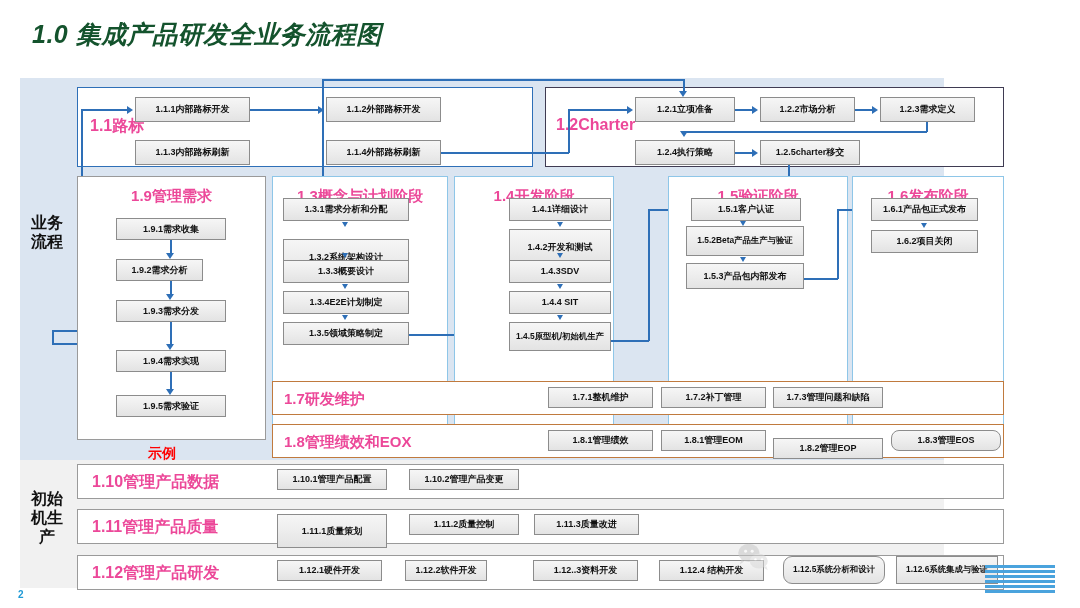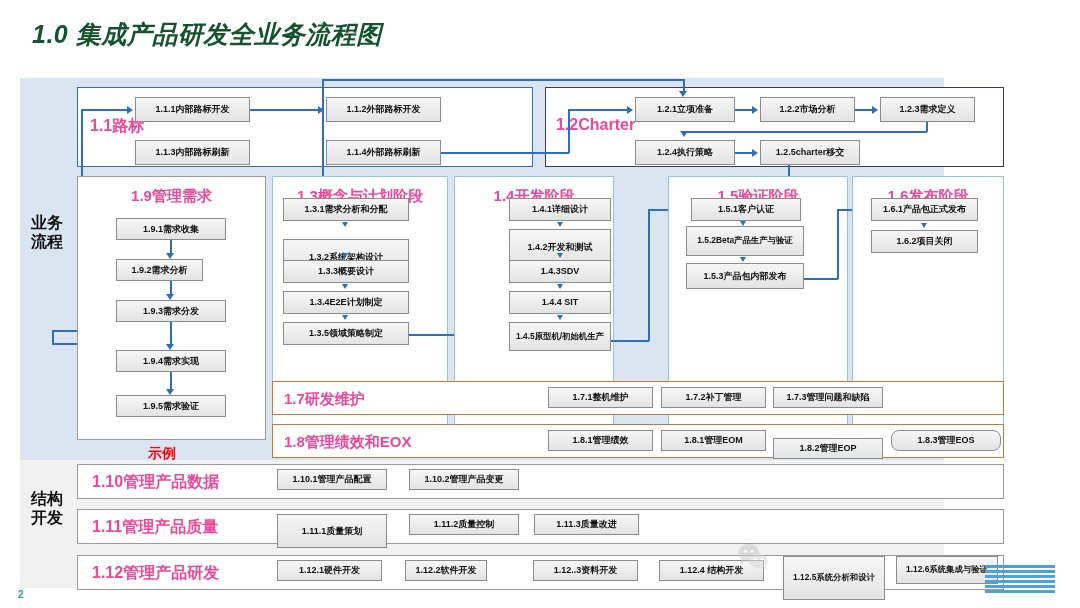--- a/index.html
+++ b/index.html
@@ -99,21 +99,21 @@
 <div class="page">
 
   <div id="page-title">1.0 集成产品研发全业务流程图</div>
 
   <div class="canvas">
 
     <div class="biz-band"></div>
     <div class="sup-band"></div>
 
     <div class="swimlane-label" style="left:4px;top:136px;">业务流程</div>
-    <div class="swimlane-label" style="left:4px;top:412px;">结构开发</div>
+    <div class="swimlane-label" style="left:4px;top:412px;">初始机生产</div>
 
     <div class="panel b-blue" style="left:57px;top:9px;width:456px;height:80px;">
       <div class="panel-title ptitle-left" style="left:12px;top:28px;">1.1路标</div>
     </div>
     <div class="box" style="left:115px;top:19px;width:115px;height:25px;">1.1.1内部路标开发</div>
     <div class="box" style="left:306px;top:19px;width:115px;height:25px;">1.1.2外部路标开发</div>
     <div class="box" style="left:115px;top:62px;width:115px;height:25px;">1.1.3内部路标刷新</div>
     <div class="box" style="left:306px;top:62px;width:115px;height:25px;">1.1.4外部路标刷新</div>
 
     <div class="ln lnh" style="left:230px;top:31px;width:68px;"></div>
@@ -265,21 +265,21 @@
     <div class="box" style="left:389px;top:436px;width:110px;height:21px;">1.11.2质量控制</div>
     <div class="box" style="left:514px;top:436px;width:105px;height:21px;">1.11.3质量改进</div>
 
     <div class="panel b-grey" style="left:57px;top:477px;width:927px;height:35px;">
       <div class="panel-title ptitle-left" style="left:14px;top:7px;font-size:16px;">1.12管理产品研发</div>
     </div>
     <div class="box" style="left:257px;top:482px;width:105px;height:21px;">1.12.1硬件开发</div>
     <div class="box" style="left:385px;top:482px;width:82px;height:21px;">1.12.2软件开发</div>
     <div class="box" style="left:513px;top:482px;width:105px;height:21px;">1.12..3资料开发</div>
     <div class="box" style="left:639px;top:482px;width:105px;height:21px;">1.12.4 结构开发</div>
-    <div class="box sm" style="left:763px;top:478px;width:102px;height:44px;">1.12.5系统分析和设计</div>
+    <div class="box sm" style="left:763px;top:478px;width:102px;height:28px;border-radius:9px;">1.12.5系统分析和设计</div>
     <div class="box sm" style="left:876px;top:478px;width:102px;height:28px;">1.12.6系统集成与验证</div>
 
   </div>
 
   <svg class="wm-chat" viewBox="0 0 40 34">
     <ellipse cx="15" cy="12" rx="13" ry="11" fill="#c9c9c9"></ellipse>
     <circle cx="11" cy="10" r="1.8" fill="#fff"></circle>
       <circle cx="19" cy="10" r="1.8" fill="#fff"></circle>
     <path d="M6 20 L4 26 L10 22 Z" fill="#c9c9c9"></path>
     <ellipse cx="27" cy="22" rx="11" ry="9" fill="#d8d8d8"></ellipse>

